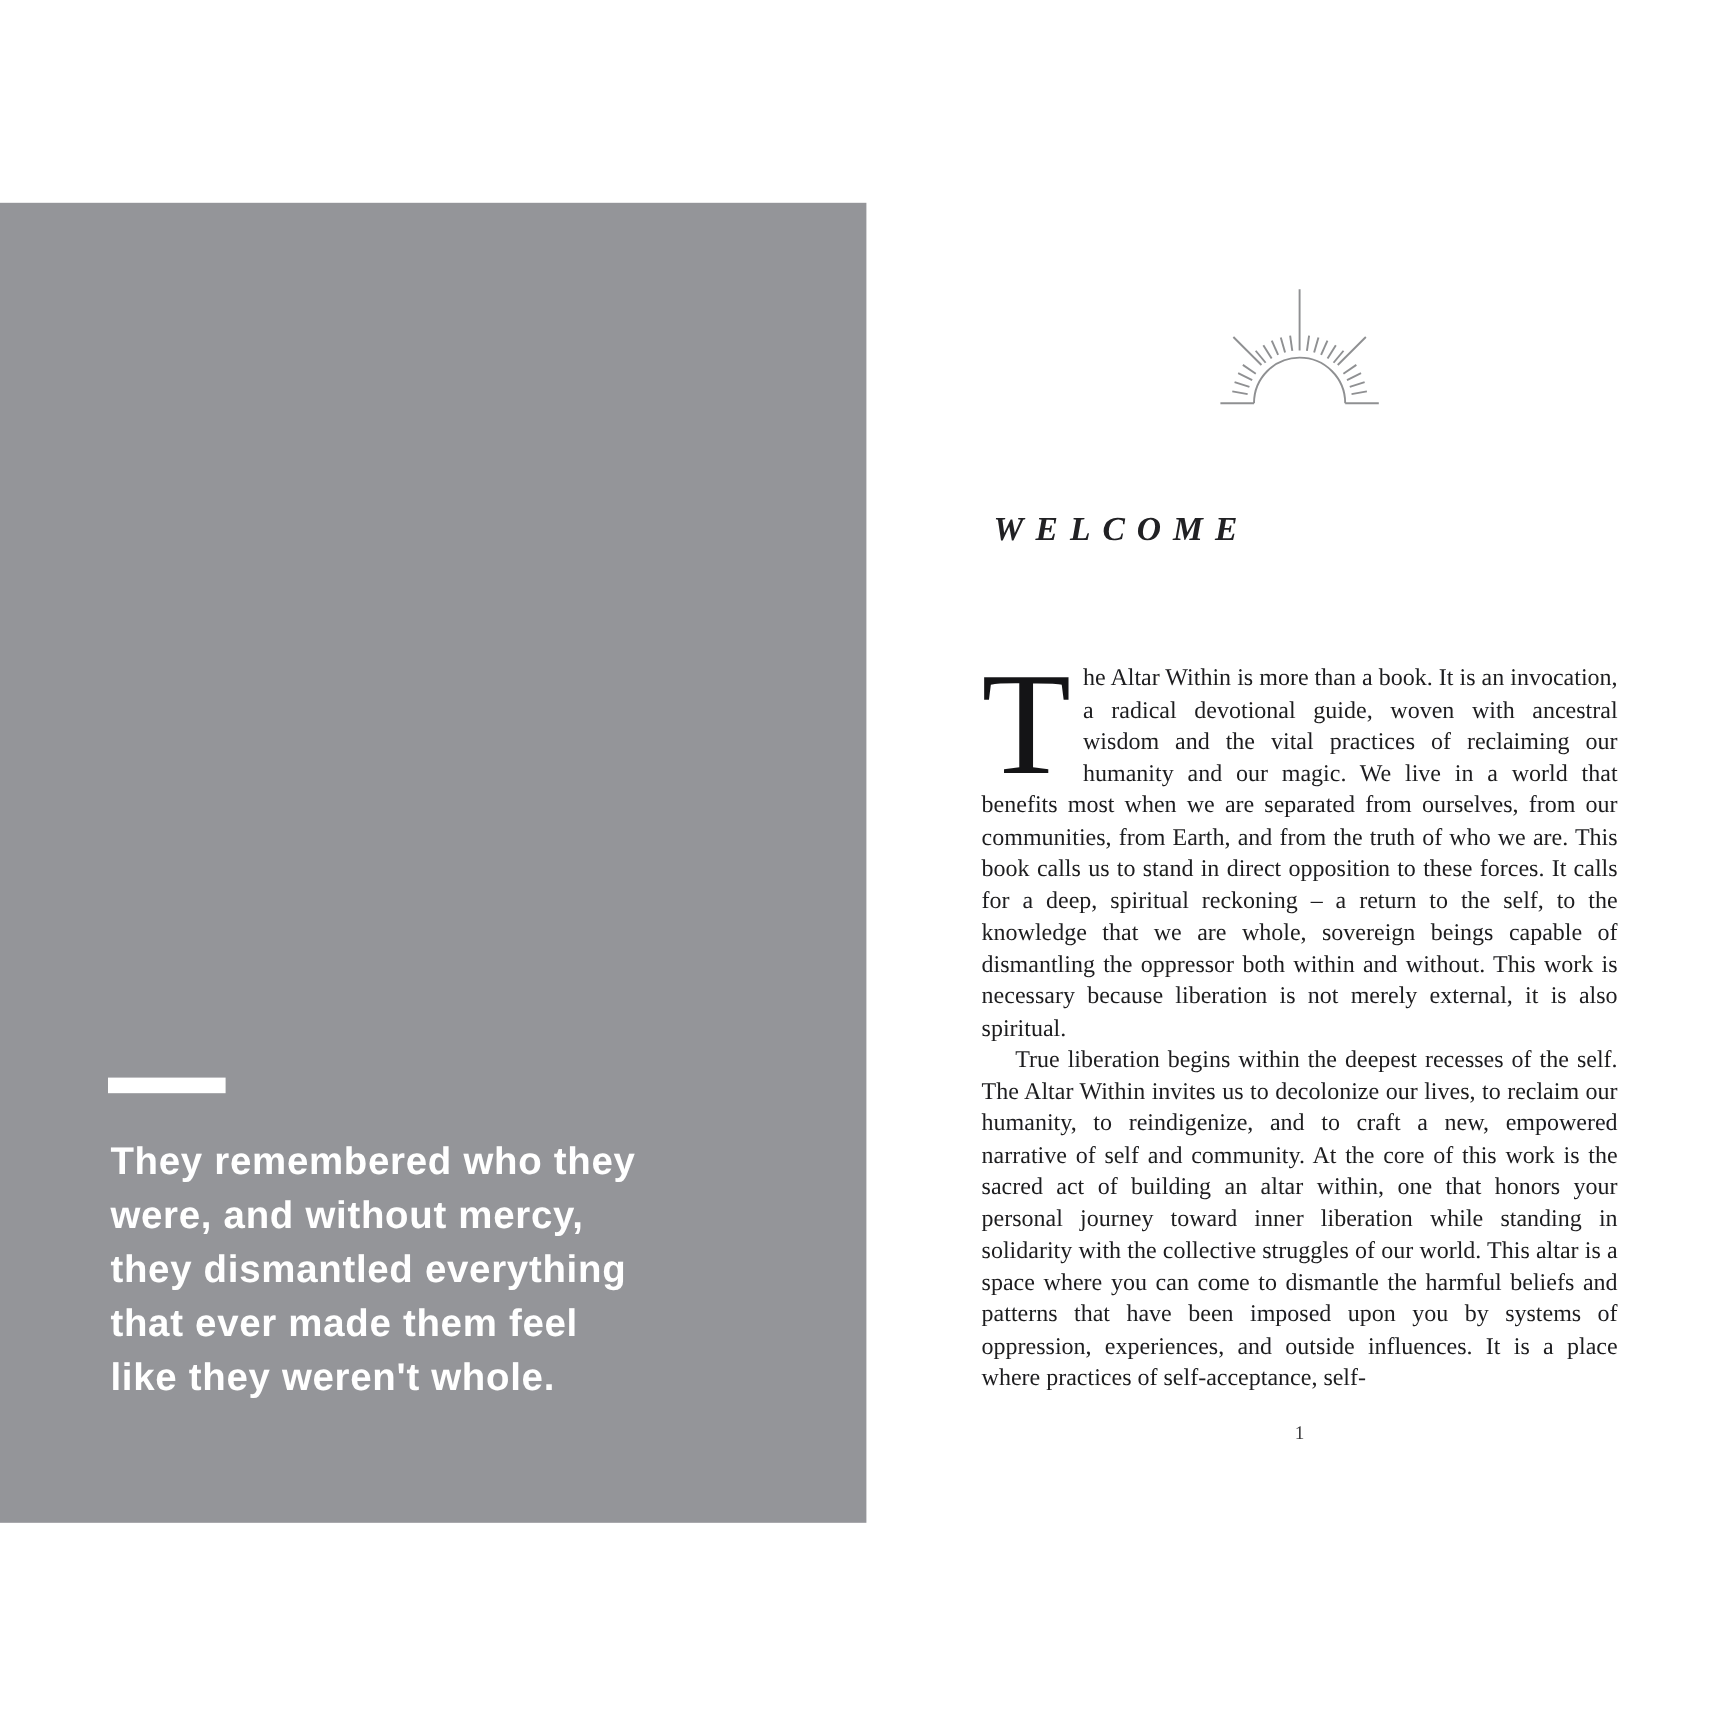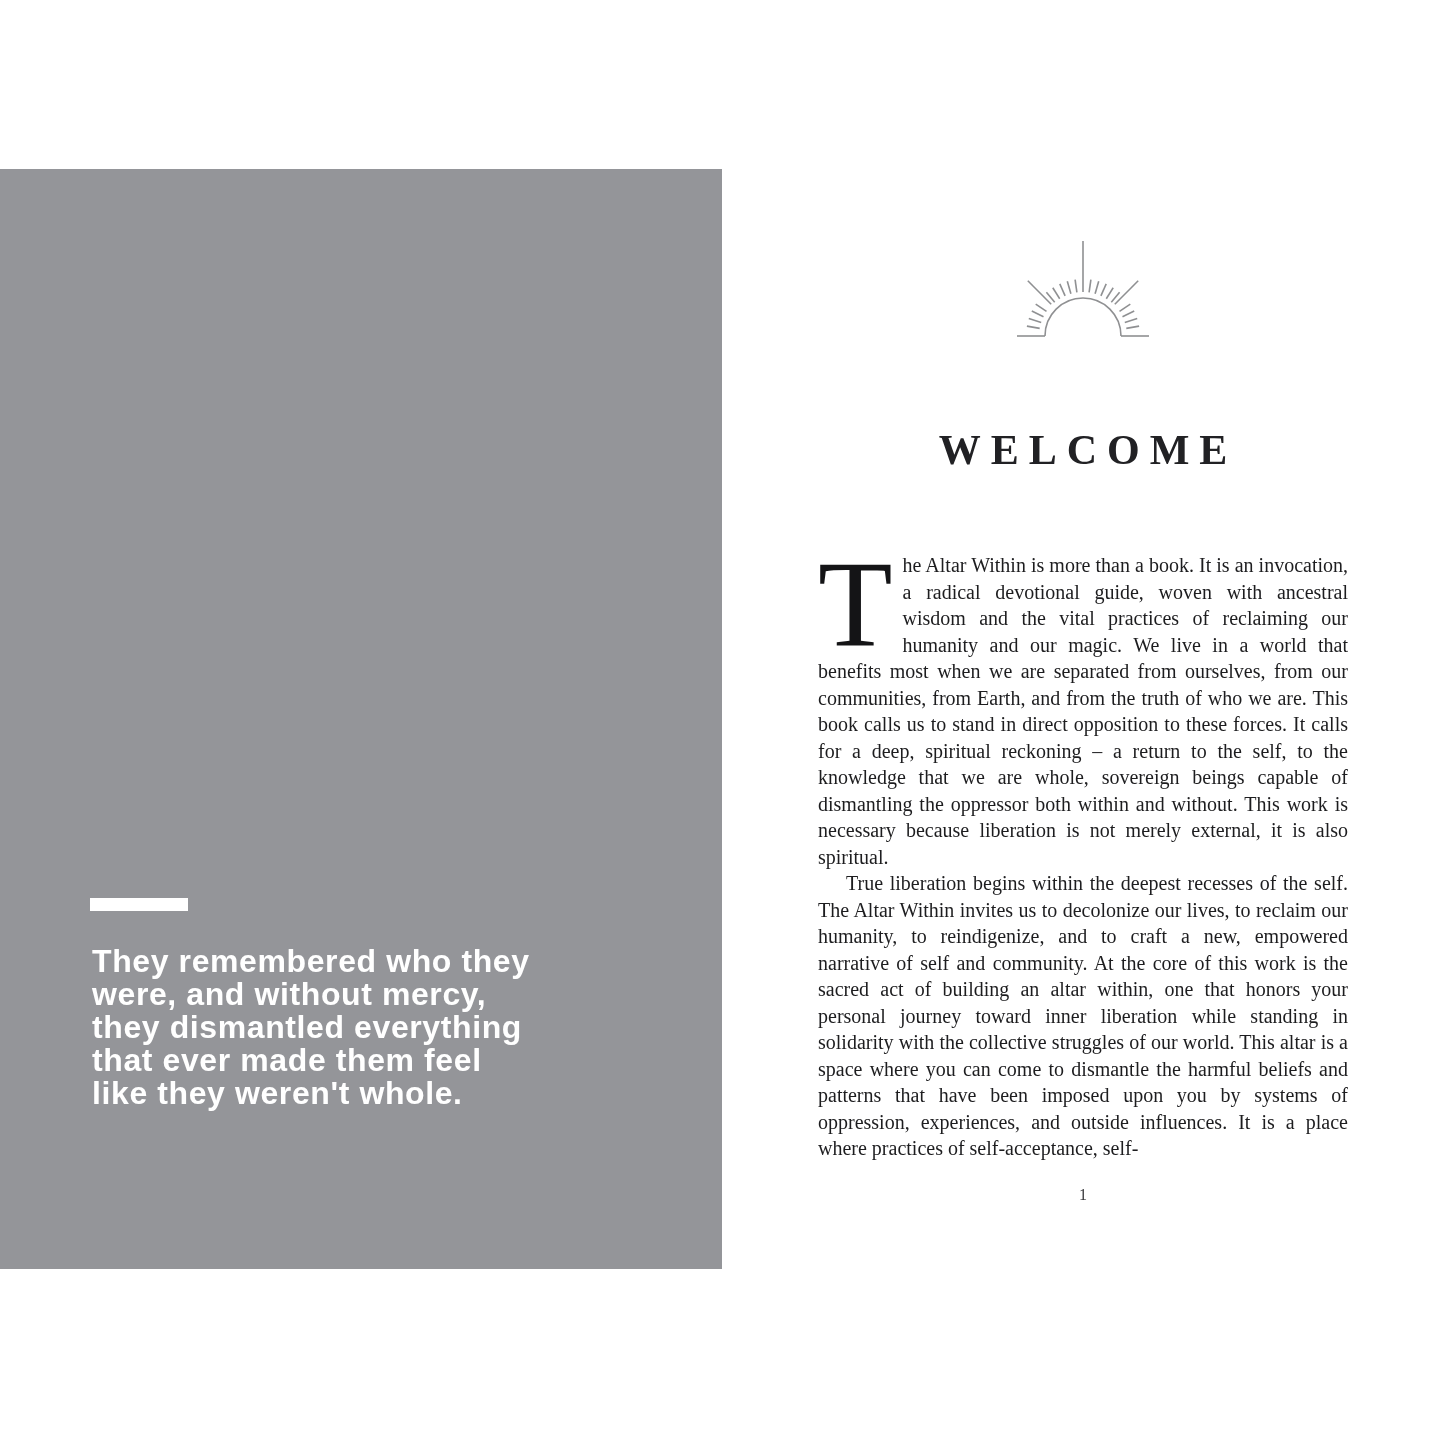--- a/index.html
+++ b/index.html
@@ -36,21 +36,21 @@
   .quote-text {
     position: absolute;
     left: 92px;
     top: 776px; 
     width: 520px;
     color: #ffffff;
     font-family: "Liberation Sans", sans-serif;
     font-size: 32px;
     font-weight: 600;
     letter-spacing: 0.6px;
-    line-height: 33px;
+    line-height: 45px;
     white-space: pre-line;
   }
 
   
   .sun-icon {
     position: absolute;
     left: 1003px;
     top: 236px;
     width: 160px;
     height: 112px;
@@ -59,28 +59,28 @@
     stroke: #8f9092;
     stroke-width: 1.6;
     fill: none;
     stroke-linecap: butt;
   }
   .chapter-title {
     position: absolute;
     left: 818px;
     top: 426px;
     width: 530px;
-    text-align: center;
     font-family: "Liberation Serif", serif;
-    font-size: 42px;
+    font-size: 28px;
     font-weight: 600;
     color: #212124;
     letter-spacing: 10px;
     text-indent: 10px;
     white-space: nowrap;
+    font-style: italic;
   }
   .body-column {
     position: absolute;
     left: 818px;
     top: 552px;
     width: 530px;
     color: #1d1d1f;
     font-family: "Liberation Serif", serif;
     font-size: 20px;
     line-height: 26.5px;

